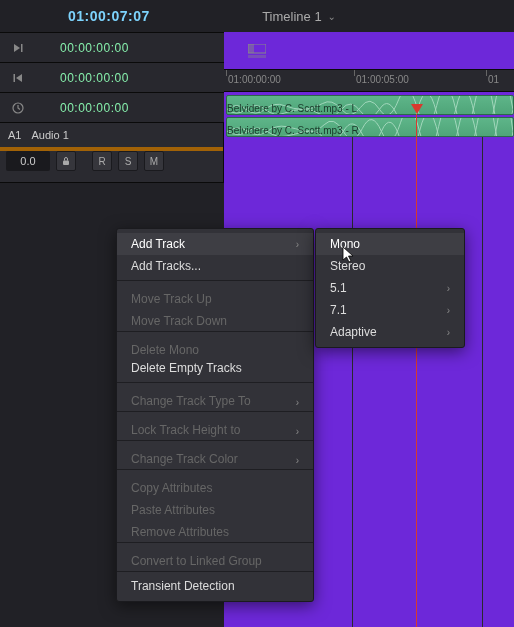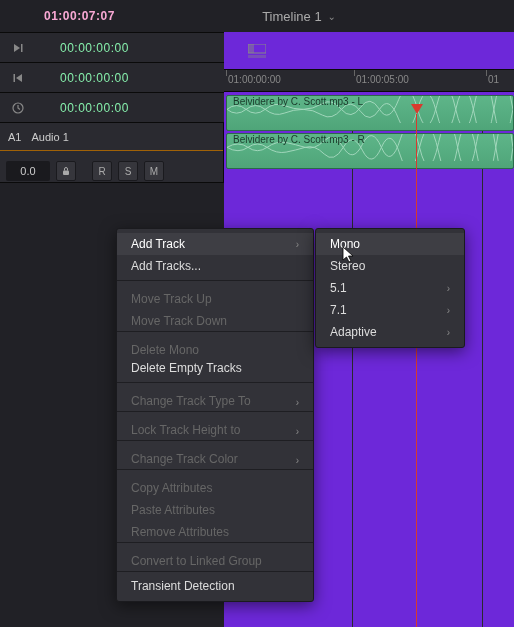--- a/index.html
+++ b/index.html
@@ -14,24 +14,24 @@
   position: relative;
 }
 
 .header {
   display: flex;
   align-items: center;
   height: 32px;
   padding: 0 8px;
 }
 .timecode-main {
-  color: #f9a8d4;
-  font-size: 12px;
+  color: #7dd3fc;
+  font-size: 14px;
   font-weight: 600;
-  margin-left: 36px;
+  margin-left: 60px;
   letter-spacing: 0.5px;
 }
 .timeline-selector {
   margin-left: auto;
   margin-right: 170px;
   display: flex;
   align-items: center;
   gap: 6px;
   color: #aaa;
   font-size: 13px;
@@ -70,29 +70,29 @@
   width: 224px;
   background: #2a2a30;
   border-right: 1px solid #0a0a0a;
 }
 .track-label-row {
   display: flex;
   align-items: center;
   height: 28px;
   padding: 0 8px;
   gap: 10px;
-  border-bottom: 1px solid #a16207;
+  border-bottom: 4px solid #a16207;
 }
 .track-id {
   color: #ccc;
   font-size: 11px;
 }
 .track-buttons-row {
   display: flex;
-  align-items: flex-end;
+  align-items: flex-start;
   height: 30px;
   padding: 0 6px;
   gap: 6px;
 }
 .vol-box {
   background: #1a1a1e;
   color: #ccc;
   width: 44px;
   height: 20px;
   display: flex;
@@ -176,30 +176,29 @@
 }
 
 .clip-lane {
   position: absolute;
   left: 0;
   right: 0;
   display: flex;
   flex-direction: column;
 }
 .audio-clip {
-  height: 36px;
+  height: 20px;
   background: linear-gradient(#5eb589, #4fa579);
   border: 1px solid #2a6a4a;
   border-radius: 2px;
   margin: 1px 0 1px 2px;
   position: relative;
   overflow: hidden;
   display: flex;
-  align-items: flex-start;
-  padding-left: 6px;
+  align-items: flex-end;
 }
 .audio-clip .clip-label {
   color: #1a3a2a;
   font-size: 10px;
   z-index: 2;
 }
 .waveform {
   position: absolute;
   inset: 0;
   opacity: 0.6;

